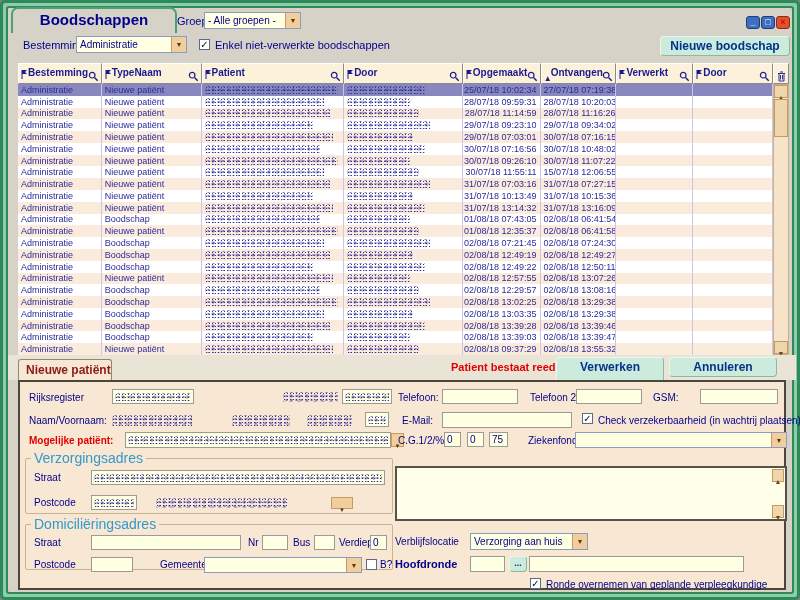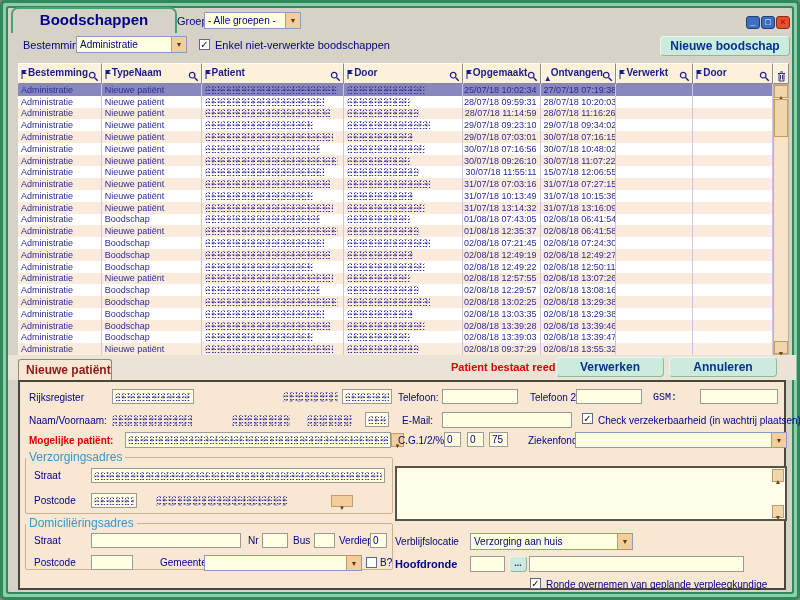--- a/index.html
+++ b/index.html
@@ -45,21 +45,21 @@
   
   #strip{position:absolute;left:5px;top:352px;width:788px;height:25px;background:#E9E4D6;}
   #detail-tab{position:absolute;left:15px;top:356px;width:94px;height:21px;background:#F8E7D2;border:1px solid #8A8A7A;border-bottom:none;border-radius:3px 3px 0 0;font-size:12px;font-weight:bold;color:#8B1A1A;padding-left:7px;line-height:20px;box-sizing:border-box;white-space:nowrap;}
   #warning{position:absolute;left:448px;top:358px;font-size:11px;font-weight:bold;color:#E00000;white-space:nowrap;}
   #panel{position:absolute;left:15px;top:377px;width:768px;height:210px;background:#F8E7D2;border:2px solid #4A463C;box-sizing:border-box;}
   .fakein{position:absolute;background:#FFFFE1;border:1px solid #9A9A9A;box-sizing:border-box;overflow:hidden;display:flex;align-items:center;padding:0 2px;}
   .fakein input{width:100%;border:none;background:transparent;font-family:"Liberation Sans",sans-serif;font-size:10px;color:#00008C;padding:0;outline:none;}
   .fakein .noise{width:100%;}
   .nspan{position:absolute;}
   fieldset.grp{position:absolute;border:1px solid #C9B292;border-radius:2px;margin:0;padding:0;}
-  fieldset.grp legend{font-size:12px;color:#3399CC;padding:0 3px;}
+  fieldset.grp legend{font-size:14px;color:#3399CC;margin-left:5px;padding:0 3px;}
   #ctab{position:absolute;left:375px;top:66px;width:120px;height:18px;background:#F8E7D2;border:1px solid #8A8A7A;border-bottom:none;font-size:11px;font-weight:bold;color:#8B1A1A;padding-left:6px;line-height:17px;box-sizing:border-box;white-space:nowrap;}
   #cbox{position:absolute;left:375px;top:84px;width:392px;height:55px;background:#FFFEE8;border:2px solid #55524A;box-sizing:border-box;}
   #cbox .sbtn{right:1px;left:auto;width:12px;}
   .red{color:#E00000;font-weight:bold;}
   .bold{font-weight:bold;}
 </style>
 </head>
 <body>
 
 <div id="app">
@@ -500,42 +500,42 @@
     </div>
   <div id="vscroll">
     <div class="sbtn up" style="top:0;"></div>
     <div id="vthumb"></div>
     <div class="sbtn dn" style="bottom:0;"></div>
   </div>
 
   <div id="strip"></div>
   <div id="detail-tab">Nieuwe patiënt</div>
   <span id="warning">Patient bestaat reeds!</span>
-  <div class="mintbtn" style="left:553px;top:354px;width:108px;height:20px;line-height:18px;">Verwerken</div>
+  <div class="mintbtn" style="left:553px;top:354px;width:108px;height:32px;line-height:18px;">Verwerken</div>
   <div class="mintbtn" style="left:666px;top:354px;width:108px;height:20px;line-height:18px;">Annuleren</div>
 
   <div id="panel">
 
     <span class="lbl sm" style="left:9px;top:10px;">Rijksregister</span>
     <div class="fakein" style="left:92px;top:7px;width:82px;height:15px;">
         <div class="noise"></div>
       </div>
     <div class="nspan noise" style="left:263px;top:10px;width:55px;height:10px;"></div>
     <div class="fakein" style="left:322px;top:7px;width:50px;height:15px;">
         <div class="noise"></div>
       </div>
     <span class="lbl sm" style="left:378px;top:10px;">Telefoon:</span>
     <div class="fakein" style="left:422px;top:7px;width:76px;height:15px;">
         <input style="">
       </div>
     <span class="lbl sm" style="left:510px;top:10px;">Telefoon 2:</span>
     <div class="fakein" style="left:556px;top:7px;width:66px;height:15px;">
         <input style="">
       </div>
-    <span class="lbl sm" style="left:633px;top:10px;font-family:Liberation Mono, monospace;">GSM:</span>
+    <span class="lbl sm" style="left:633px;top:10px;">GSM:</span>
     <div class="fakein" style="left:680px;top:7px;width:78px;height:15px;">
         <input style="">
       </div>
 
     <span class="lbl sm" style="left:9px;top:33px;">Naam/Voornaam:</span>
     <div class="nspan noise" style="left:92px;top:33px;width:80px;height:11px;"></div>
     <div class="nspan noise" style="left:212px;top:33px;width:58px;height:11px;"></div>
     <div class="nspan noise" style="left:287px;top:33px;width:46px;height:11px;"></div>
     <div class="fakein" style="left:345px;top:30px;width:24px;height:15px;">
         <div class="noise"></div>
@@ -611,21 +611,21 @@
       </div>
       <span class="cb" style="left:340px;top:27px;"></span>
       <span class="lbl sm" style="left:354px;top:27px;">B?</span>
     </fieldset>
 
     <div id="cbox">
       <div class="sbtn up" style="top:1px;"></div>
       <div class="sbtn dn" style="bottom:1px;"></div>
     </div>
     <span class="lbl sm" style="left:375px;top:154px;">Verblijfslocatie</span>
-    <div class="combo" style="left:450px;top:151px;width:163px;height:17px;">
+    <div class="combo" style="left:450px;top:151px;width:118px;height:17px;">
       <span class="cval">Verzorging aan huis</span>
       <span class="carr"></span>
     </div>
     <span class="lbl bold" style="left:375px;top:176px;">Hoofdronde</span>
     <div class="fakein" style="left:450px;top:174px;width:35px;height:16px;">
         <input style="">
       </div>
     <div class="mintbtn" style="left:489px;top:174px;width:18px;height:16px;line-height:12px;font-size:9px;">...</div>
     <div class="fakein" style="left:509px;top:174px;width:215px;height:16px;">
         <input style="">

